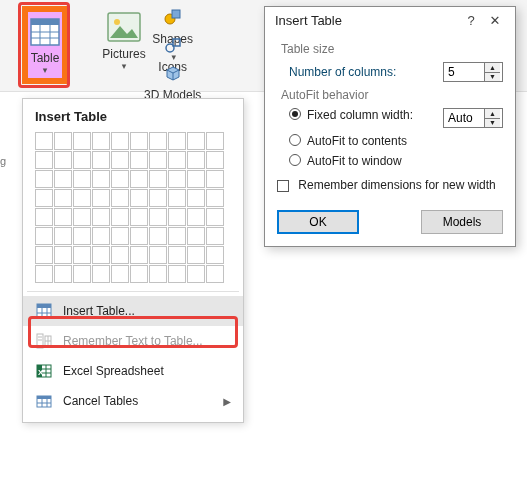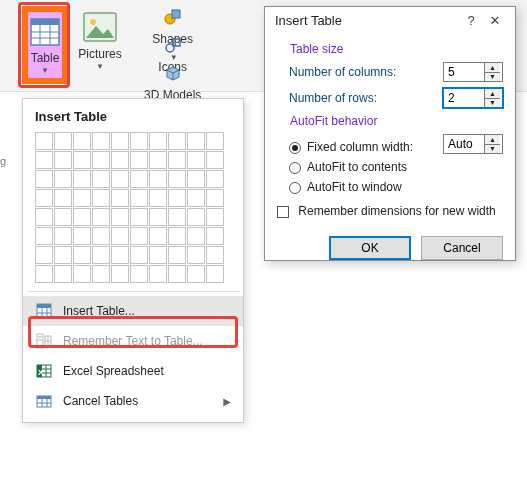--- a/index.html
+++ b/index.html
@@ -37,21 +37,21 @@
   .hl-red {
     position: absolute;
     border: 3px solid #e8403a;
     border-radius: 4px;
     pointer-events: none;
   }
   .hl-table { left: 18px; top: 2px; width: 52px; height: 86px; }
   .hl-insert { left: 28px; top: 316px; width: 210px; height: 32px; }
   .rb-label { margin-top: 2px; font-size: 12px; }
   .rb-drop { font-size: 9px; color: #555; }
-  .pictures-btn { left: 72px; top: 6px; width: 56px; height: 78px; }
+  .pictures-btn { left: 96px; top: 6px; width: 56px; height: 78px; }
   .shapes-row { position: absolute; left: 144px; top: 8px; display:flex; flex-direction:column; gap:6px; }
   .shapes-row .item { display:flex; align-items:center; gap:6px; color:#333; height:22px;flex-direction:column; }
   .icon { width:18px; height:18px; display:inline-flex; align-items:center; justify-content:center; }
 
   
   .table-menu {
     position: absolute;
     left: 22px; top: 98px;
     width: 222px;
     background: #fff;
@@ -97,48 +97,48 @@
     box-shadow: 3px 3px 10px rgba(0,0,0,0.2);
   }
   .dlg-titlebar {
     display:flex; align-items:center;
     padding: 6px 8px 4px 10px;
     font-size: 13px;
   }
   .dlg-titlebar .spacer { flex:1; }
   .dlg-titlebar .tbtn { width:24px; text-align:center; color:#444; }
   .dlg-body { padding: 4px 12px 10px 12px; }
-  .group-label { color:#6d28d9; margin: 6px 0 4px 13px; }
+  .group-label { color:#737373; margin: 6px 0 4px 4px; }
   .field-row { display:flex; align-items:center; margin: 6px 0 6px 12px; }
   .field-row label { flex:1; color:#0c4a6e; }
   .spinner {
     display:inline-flex; align-items:stretch;
     border:1px solid #7a7a7a;
     height:20px; width:60px;
     background:#fff;
   }
   .spinner.active { outline:2px solid #0078d4; outline-offset:-1px; }
   .spinner input {
     border:none; width:40px; padding:0 4px; font-size:12px;
     font-family: inherit;
   }
   .spinner .sp-btns { width:16px; display:flex; flex-direction:column; border-left:1px solid #7a7a7a; }
   .spinner .sp-btns div { flex:1; font-size:7px; display:flex; align-items:center; justify-content:center; background:#f0f0f0; }
   .spinner .sp-btns div:first-child { border-bottom:1px solid #7a7a7a; }
-  .radio-row { display:flex; align-items:flex-end; margin:6px 0 6px 12px; gap:6px; }
+  .radio-row { display:flex; align-items:flex-start; margin:6px 0 6px 12px; gap:6px; }
   .radio {
     width:12px; height:12px; border:1px solid #555; border-radius:50%;
     display:inline-flex; align-items:center; justify-content:center; background:#fff;
   }
   .radio.checked::after { content:""; width:6px; height:6px; background:#222; border-radius:50%; }
   .checkbox {
     width:12px; height:12px; border:1px solid #555;
     display:inline-block; background:#fff; margin-right:6px; vertical-align:middle;
   }
-  .dlg-buttons { display:flex; gap:10px; justify-content:flex-end; padding: 8px 12px 0 12px; }
+  .dlg-buttons { display:flex; gap:10px; justify-content:space-between; padding: 8px 12px 12px 12px; }
   .dlg-buttons button {
     width:82px; height:24px;
     border:1px solid #adadad;
     background:#e1e1e1;
     font-family:inherit; font-size:12px;
   }
   .dlg-buttons button.primary {
     border:1px solid #0078d4;
     outline:1px solid #0078d4;
     outline-offset:-2px;
@@ -379,30 +379,20 @@
       <label>Number of columns:</label>
       <span class="spinner">
         <input value="5" style="">
         <span class="sp-btns">
             <div>▲</div>
             <div>▼</div>
           </span>
       </span>
     </div>
 
-    <div class="field-row">
-      <label>Number of rows:</label>
-      <span class="spinner active">
-        <input value="2" style="">
-        <span class="sp-btns">
-            <div>▲</div>
-            <div>▼</div>
-          </span>
-      </span>
-    </div>
 
     <div class="group-label">AutoFit behavior</div>
 
     <div class="radio-row">
       <span class="radio checked"></span>
       <label style="flex:1">Fixed column width:</label>
       <span class="spinner">
         <input value="Auto" style="">
         <span class="sp-btns">
             <div>▲</div>
@@ -421,15 +411,15 @@
       <label>AutoFit to window</label>
     </div>
 
     <div style="margin:10px 0 0 0;">
       <span class="checkbox"></span>
       <span>Remember dimensions for new width</span>
     </div>
   </div>
   <div class="dlg-buttons">
     <button class="primary">OK</button>
-    <button>Cancel</button>
+    <button>Models</button>
   </div>
 </div>
 
 </body></html>

